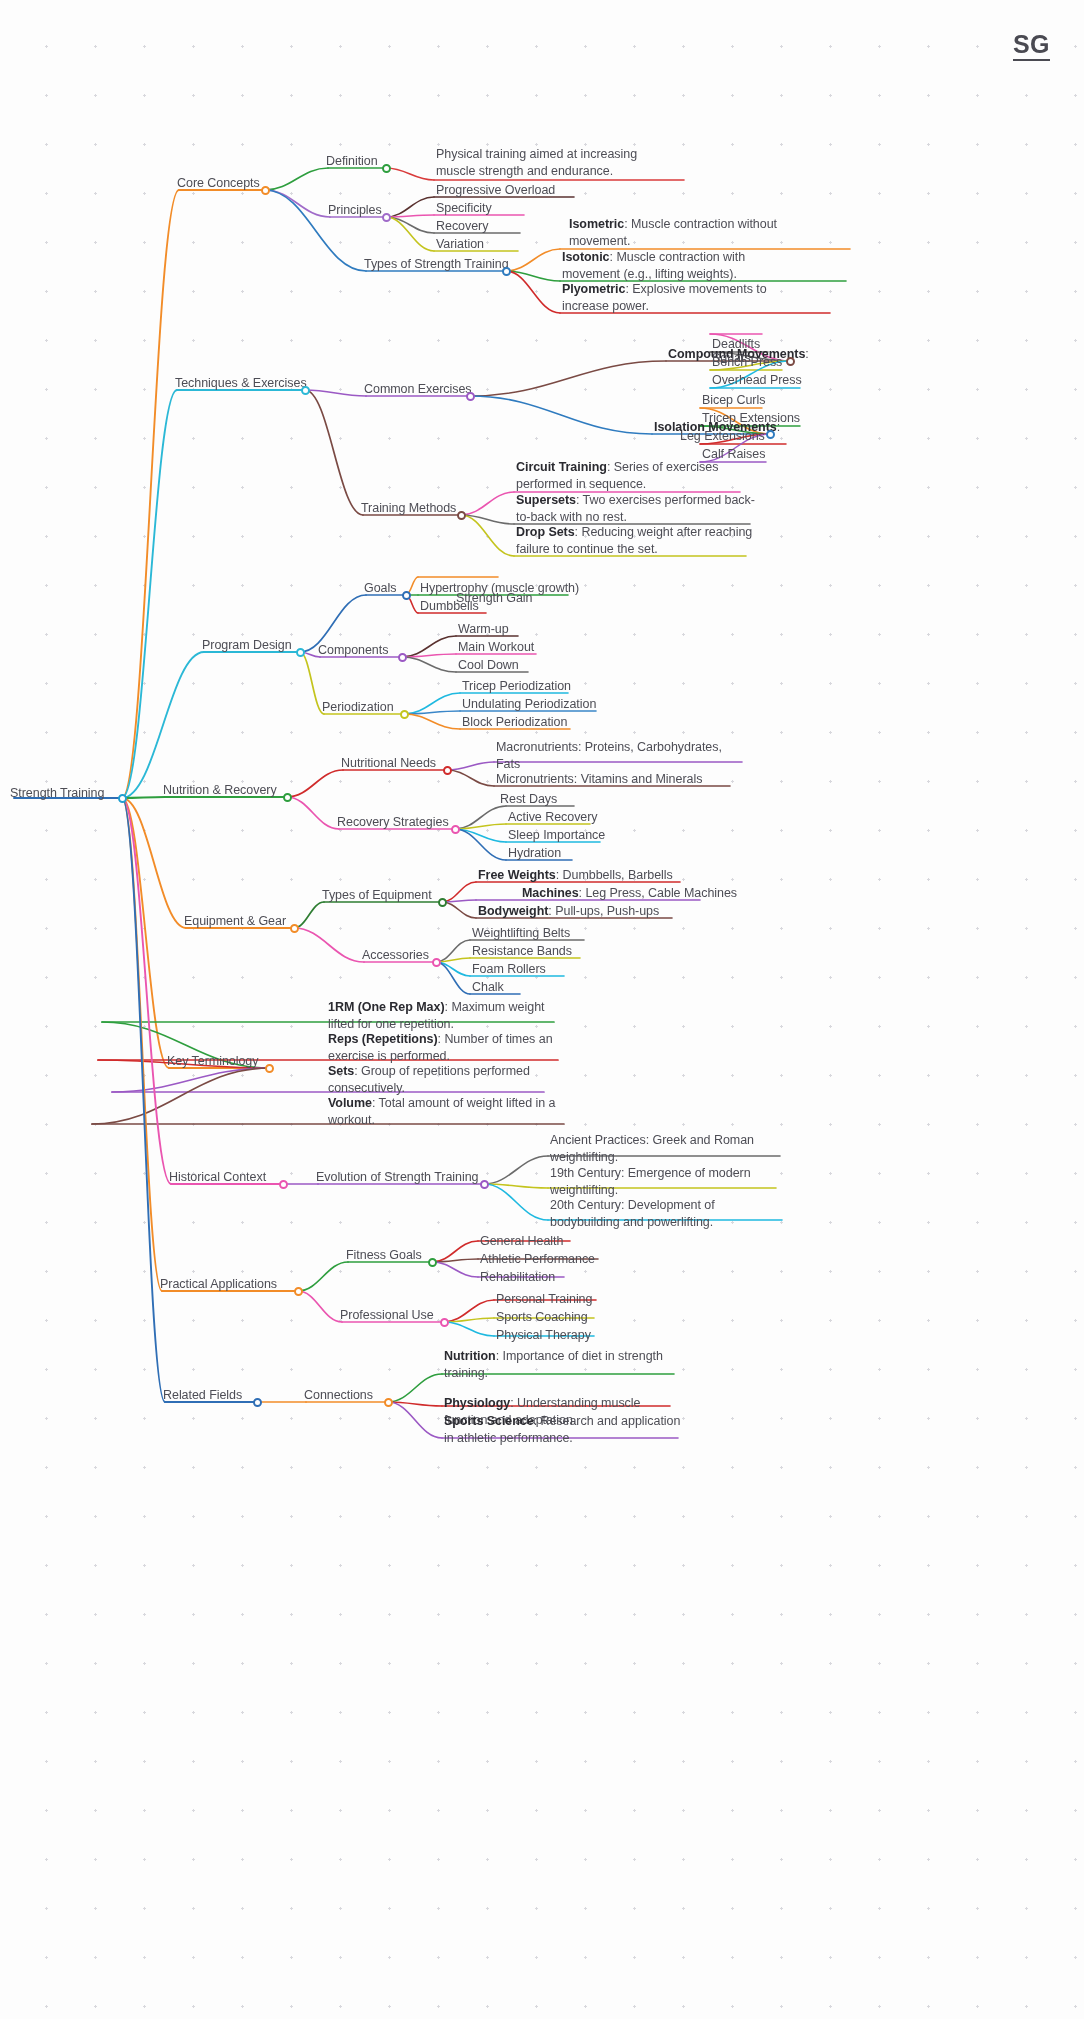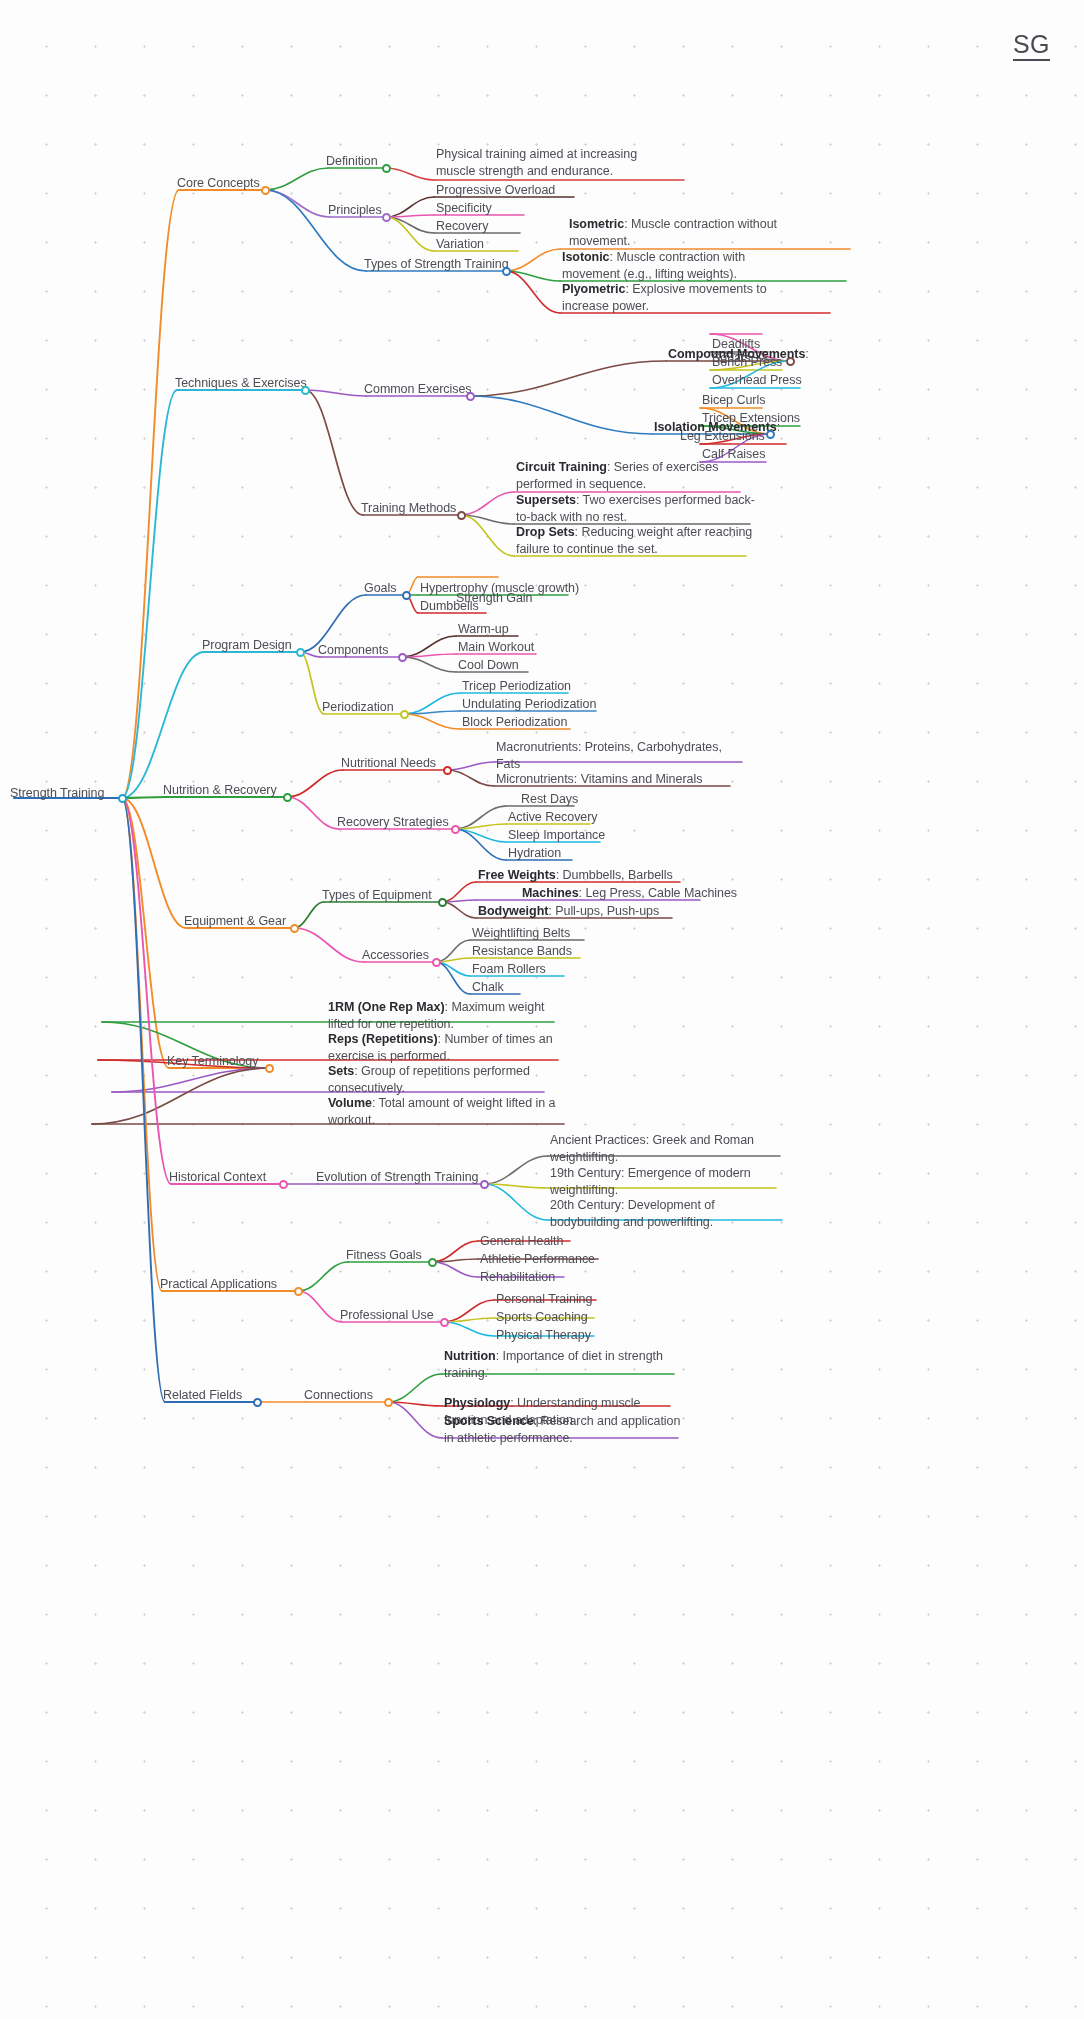--- a/index.html
+++ b/index.html
@@ -24,21 +24,21 @@
     width: 1084px;
     height: 2019px;
     pointer-events: none;
   }
   .logo {
     position: absolute;
     right: 34px;
     top: 32px;
     font-family: "Liberation Sans", sans-serif;
     font-size: 25px;
-    font-weight: normal;
+    font-weight: bold;
     color: #4a4a52;
     letter-spacing: 0.5px;
     border-bottom: 2.5px solid #4a4a52;
     padding-bottom: 2px;
     line-height: 1.0;
   }
   .node-label {
     position: absolute;
     font-family: "Liberation Sans", sans-serif;
     font-size: 12.5px;
@@ -296,21 +296,21 @@
       <div class="node-label" style="left: 462px; top: 696px;">Undulating Periodization</div>
       <div class="node-label" style="left: 462px; top: 714px;">Block Periodization</div>
       <div class="node-label" style="left: 163px; top: 782px;">Nutrition &amp; Recovery</div>
       <div class="dot" style="left: 282.5px; top: 792.5px; border-color: rgb(46, 158, 62);"></div>
       <div class="node-label" style="left: 341px; top: 755px;">Nutritional Needs</div>
       <div class="dot" style="left: 442.5px; top: 765.5px; border-color: rgb(208, 43, 43);"></div>
       <div class="node-label" style="left: 496px; top: 739px;">Macronutrients: Proteins, Carbohydrates,<br>Fats</div>
       <div class="node-label" style="left: 496px; top: 771px;">Micronutrients: Vitamins and Minerals</div>
       <div class="node-label" style="left: 337px; top: 814px;">Recovery Strategies</div>
       <div class="dot" style="left: 450.5px; top: 824.5px; border-color: rgb(234, 85, 176);"></div>
-      <div class="node-label" style="left: 521px; top: 791px;">Rest Days</div>
+      <div class="node-label" style="left: 500px; top: 791px;">Rest Days</div>
       <div class="node-label" style="left: 508px; top: 809px;">Active Recovery</div>
       <div class="node-label" style="left: 508px; top: 827px;">Sleep Importance</div>
       <div class="node-label" style="left: 508px; top: 845px;">Hydration</div>
       <div class="node-label" style="left: 184px; top: 913px;">Equipment &amp; Gear</div>
       <div class="dot" style="left: 289.5px; top: 923.5px; border-color: rgb(242, 140, 40);"></div>
       <div class="node-label" style="left: 322px; top: 887px;">Types of Equipment</div>
       <div class="dot" style="left: 437.5px; top: 897.5px; border-color: rgb(46, 125, 50);"></div>
       <div class="node-label" style="left: 478px; top: 867px;"><b>Free Weights</b>: Dumbbells, Barbells</div>
       <div class="node-label" style="left: 478px; top: 885px; padding-left: 44px;"><b>Machines</b>: Leg Press, Cable Machines</div>
       <div class="node-label" style="left: 478px; top: 903px;"><b>Bodyweight</b>: Pull-ups, Push-ups</div>

